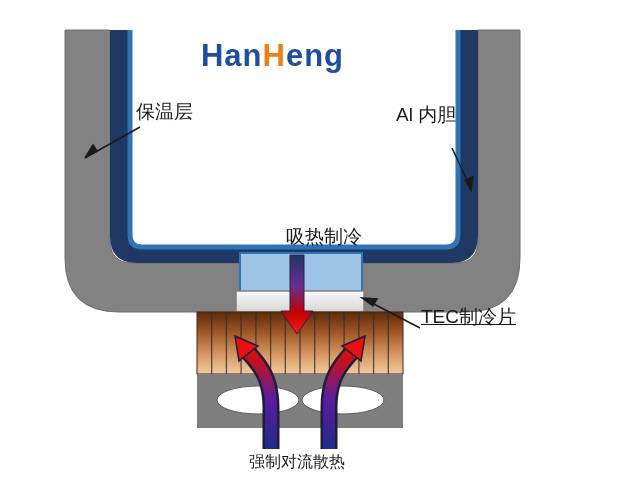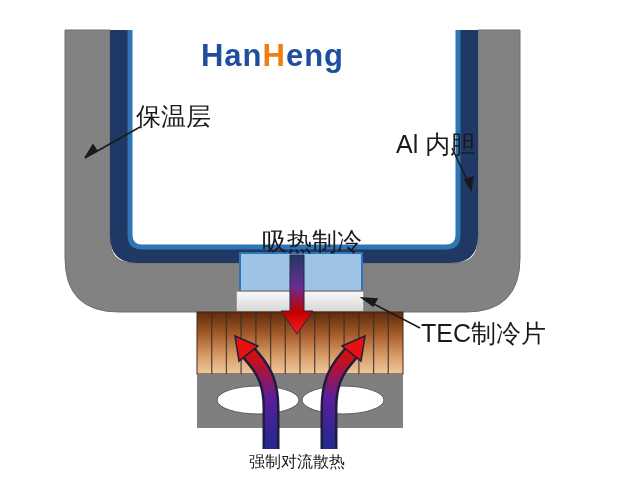--- a/index.html
+++ b/index.html
@@ -7,40 +7,40 @@
     position:relative;
     width:626px;height:499px;
     background:#ffffff;
     font-family:"Liberation Sans", sans-serif;
     overflow:hidden;
   }
   .canvas svg{position:absolute;left:0;top:0;}
   .label{
     position:absolute;
     color:var(--text_color,#1a1a1a);
-    font-size:25px;
+    font-size:19px;
     white-space:nowrap;
     line-height:1.2;
   }
   .logo{
     position:absolute;
     left:0; top:38;
     width:545px;
     top:38px;
     text-align:center;
     font-size:31px;
     font-weight:bold;
     letter-spacing:1px;
   }
   .logo .blue{color:var(--logo_blue,#1F4E9E);}
   .logo .orange{color:var(--logo_orange,#F07F13);}
   .lbl-insulation{left:136px;top:101px;}
-  .lbl-liner{left:396px;top:129px;}
+  .lbl-liner{left:396px;top:104px;}
   .lbl-cooling{left:240px;top:226px;width:122px;text-align:right;}
-  .lbl-tec{left:421px;top:318px;}
+  .lbl-tec{left:421px;top:306px;text-decoration:underline;}
   .lbl-convection{left:0;top:452px;width:594px;text-align:center;font-size:16px;}
 </style>
 </head>
 <body>
 
 <div class="canvas">
 
   <svg width="626" height="499" viewBox="0 0 626 499">
     <defs>
       <linearGradient id="gradDown" x1="0" y1="0" x2="0" y2="1">

